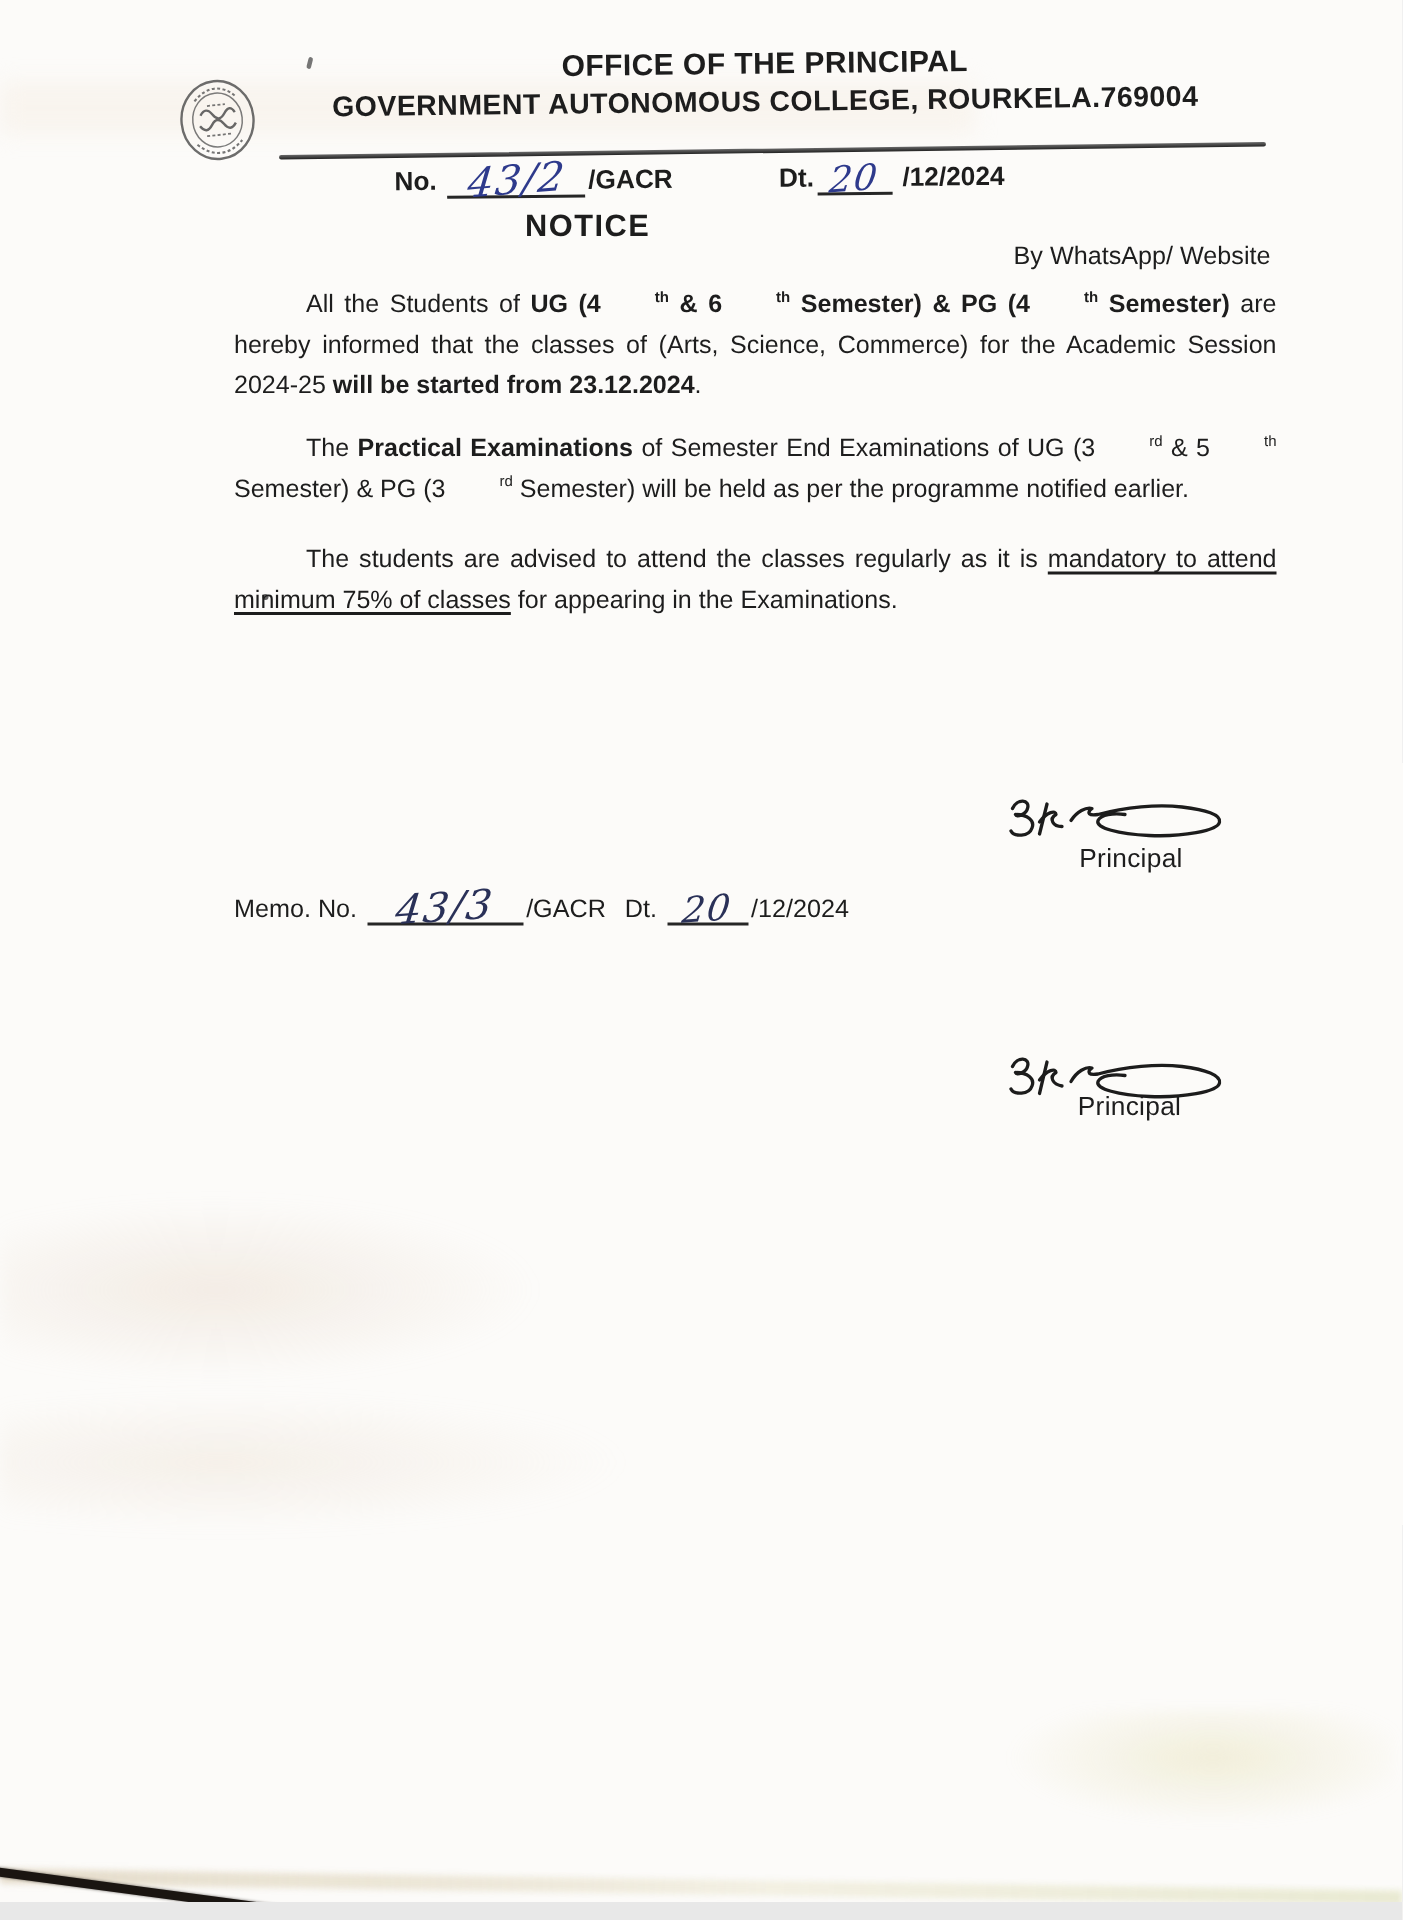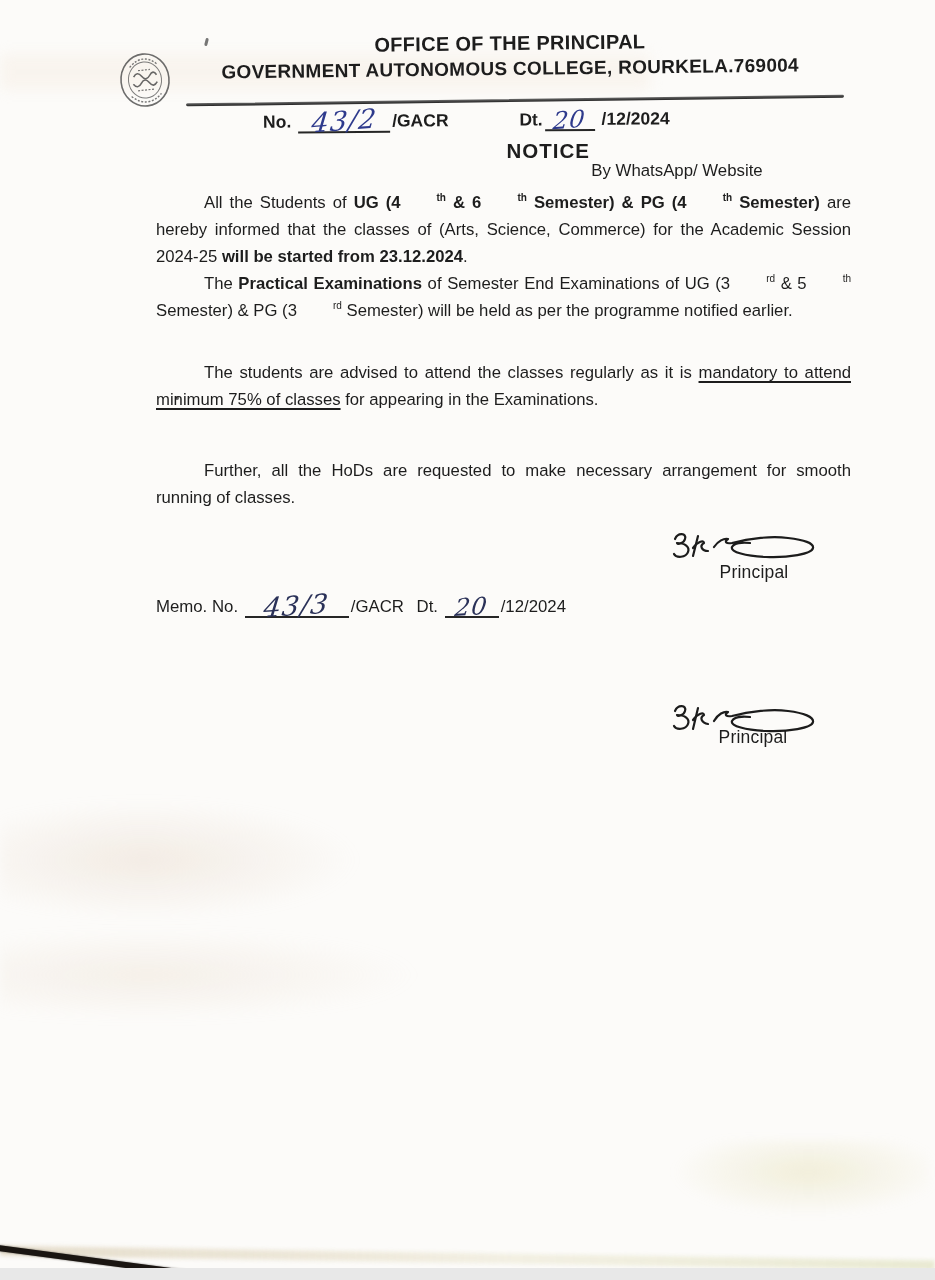--- a/index.html
+++ b/index.html
@@ -48,33 +48,33 @@
   .ink-sm{font-size:24px;}
   .refline .dt-group{margin-left:66px;}
   .memoline{
     position:absolute;left:156px;top:592px;font-size:16.8px;white-space:nowrap;
   }
   .memoline .blank.w-no{width:104px;}
   .memoline .blank.w-dt{width:54px;}
   .memoline .sp{display:inline-block;width:8px;}
   
   .title{
-    position:absolute;left:350px;top:139px;width:240px;text-align:right;
+    position:absolute;left:350px;top:139px;width:240px;text-align:left;
     font-weight:700;font-size:20.5px;letter-spacing:1px;
   }
   .byline{
-    position:absolute;right:88px;top:161px;width:340px;text-align:center;
+    position:absolute;right:88px;top:161px;width:340px;text-align:right;
     font-size:16.8px;
   }
   
   .para{
     position:absolute;left:156px;width:695px;font-size:16.7px;line-height:27px;
     text-align:justify;text-indent:48px;
   }
-  .p1{top:189px}.p2{top:270px}.p3{top:359px}.p4{top:457px}
+  .p1{top:189px}.p2{top:285px}.p3{top:359px}.p4{top:457px}
   sup{font-size:.6em;line-height:0;padding-left:36px;}
   .useg{text-decoration:underline;text-decoration-thickness:1.5px;text-underline-offset:3px;}
   .copy{
     position:absolute;left:156px;top:629px;width:699px;font-size:16.7px;
     line-height:20.6px;text-align:justify;text-indent:55px;
   }
   
   .sig{position:absolute;}
   .sig svg{display:block;}
   .sig-label{font-size:17.5px;letter-spacing:.2px;text-align:center;}
@@ -135,21 +135,20 @@
       <span>/12/2024</span>
     </span>
   </div>
 
   <div class="title">NOTICE</div>
   <div class="byline">By WhatsApp/ Website</div>
 
   <div class="para p1"><span>All the Students of </span><span style="font-weight: 700;">UG (4</span><sup style="font-weight: 700;">th</sup><span style="font-weight: 700;"> &amp; 6</span><sup style="font-weight: 700;">th</sup><span style="font-weight: 700;"> Semester) &amp; PG (4</span><sup style="font-weight: 700;">th</sup><span style="font-weight: 700;"> Semester)</span><span> are hereby informed that the classes of (Arts, Science, Commerce) for the Academic Session 2024-25 </span><span style="font-weight: 700;">will be started from 23.12.2024</span><span>.</span></div>
   <div class="para p2"><span>The </span><span style="font-weight: 700;">Practical Examinations</span><span> of Semester End Examinations of UG (3</span><sup>rd</sup><span> &amp; 5</span><sup>th</sup><span> Semester) &amp; PG (3</span><sup>rd</sup><span> Semester) will be held as per the programme notified earlier.</span></div>
   <div class="para p3"><span>The students are advised to attend the classes regularly as it is </span><span class="useg">mandatory to attend minimum 75% of classes</span><span> for appearing in the Examinations.</span></div>
-  <div class="para p4"><span>Further, all the HoDs are requested to make necessary arrangement for smooth running of classes.</span></div>
 
   <div class="sig sig1">
     <svg width="158" height="36" viewBox="0 0 158 36">
       <g fill="none" stroke="#1c1c1c" stroke-width="2.2" stroke-linecap="round" stroke-linejoin="round">
         <path d="M9,9 C12,2 21,3 19,9 C18,13 12,15 11,13 C19,13 24,17 22,22 C20,28 10,28 8,24"></path>
         <path d="M32,6 L27,26"></path>
         <path d="M27,18 C32,11 38,10 38,13 C33,16 36,21 42,21"></path>
         <path d="M48,17 C52,11 58,8 62,9 C58,12 60,14 66,13 C84,8 106,6 122,8 C138,10 148,13 147,18 C146,24 122,28 100,27 C80,26 64,22 66,17 C68,13 76,12 84,13"></path>
       </g>
     </svg>

